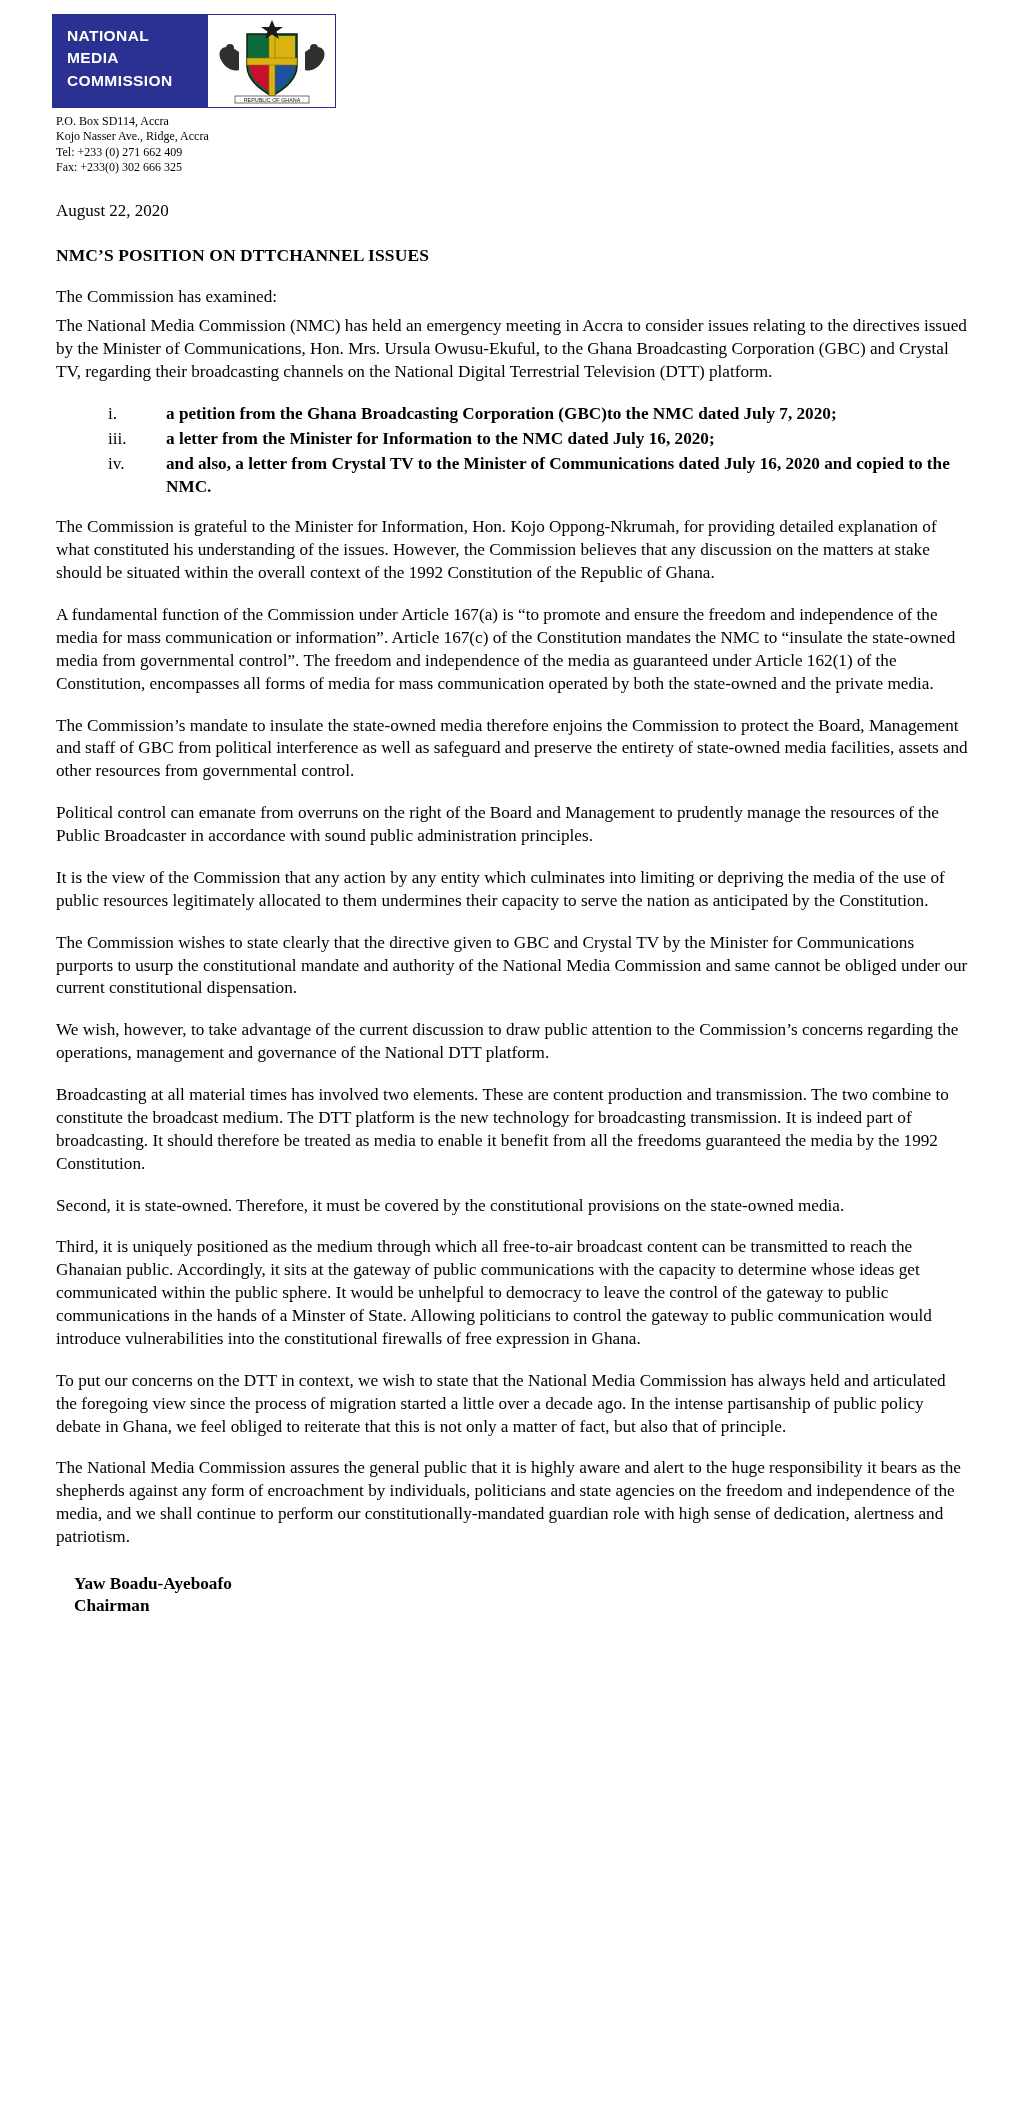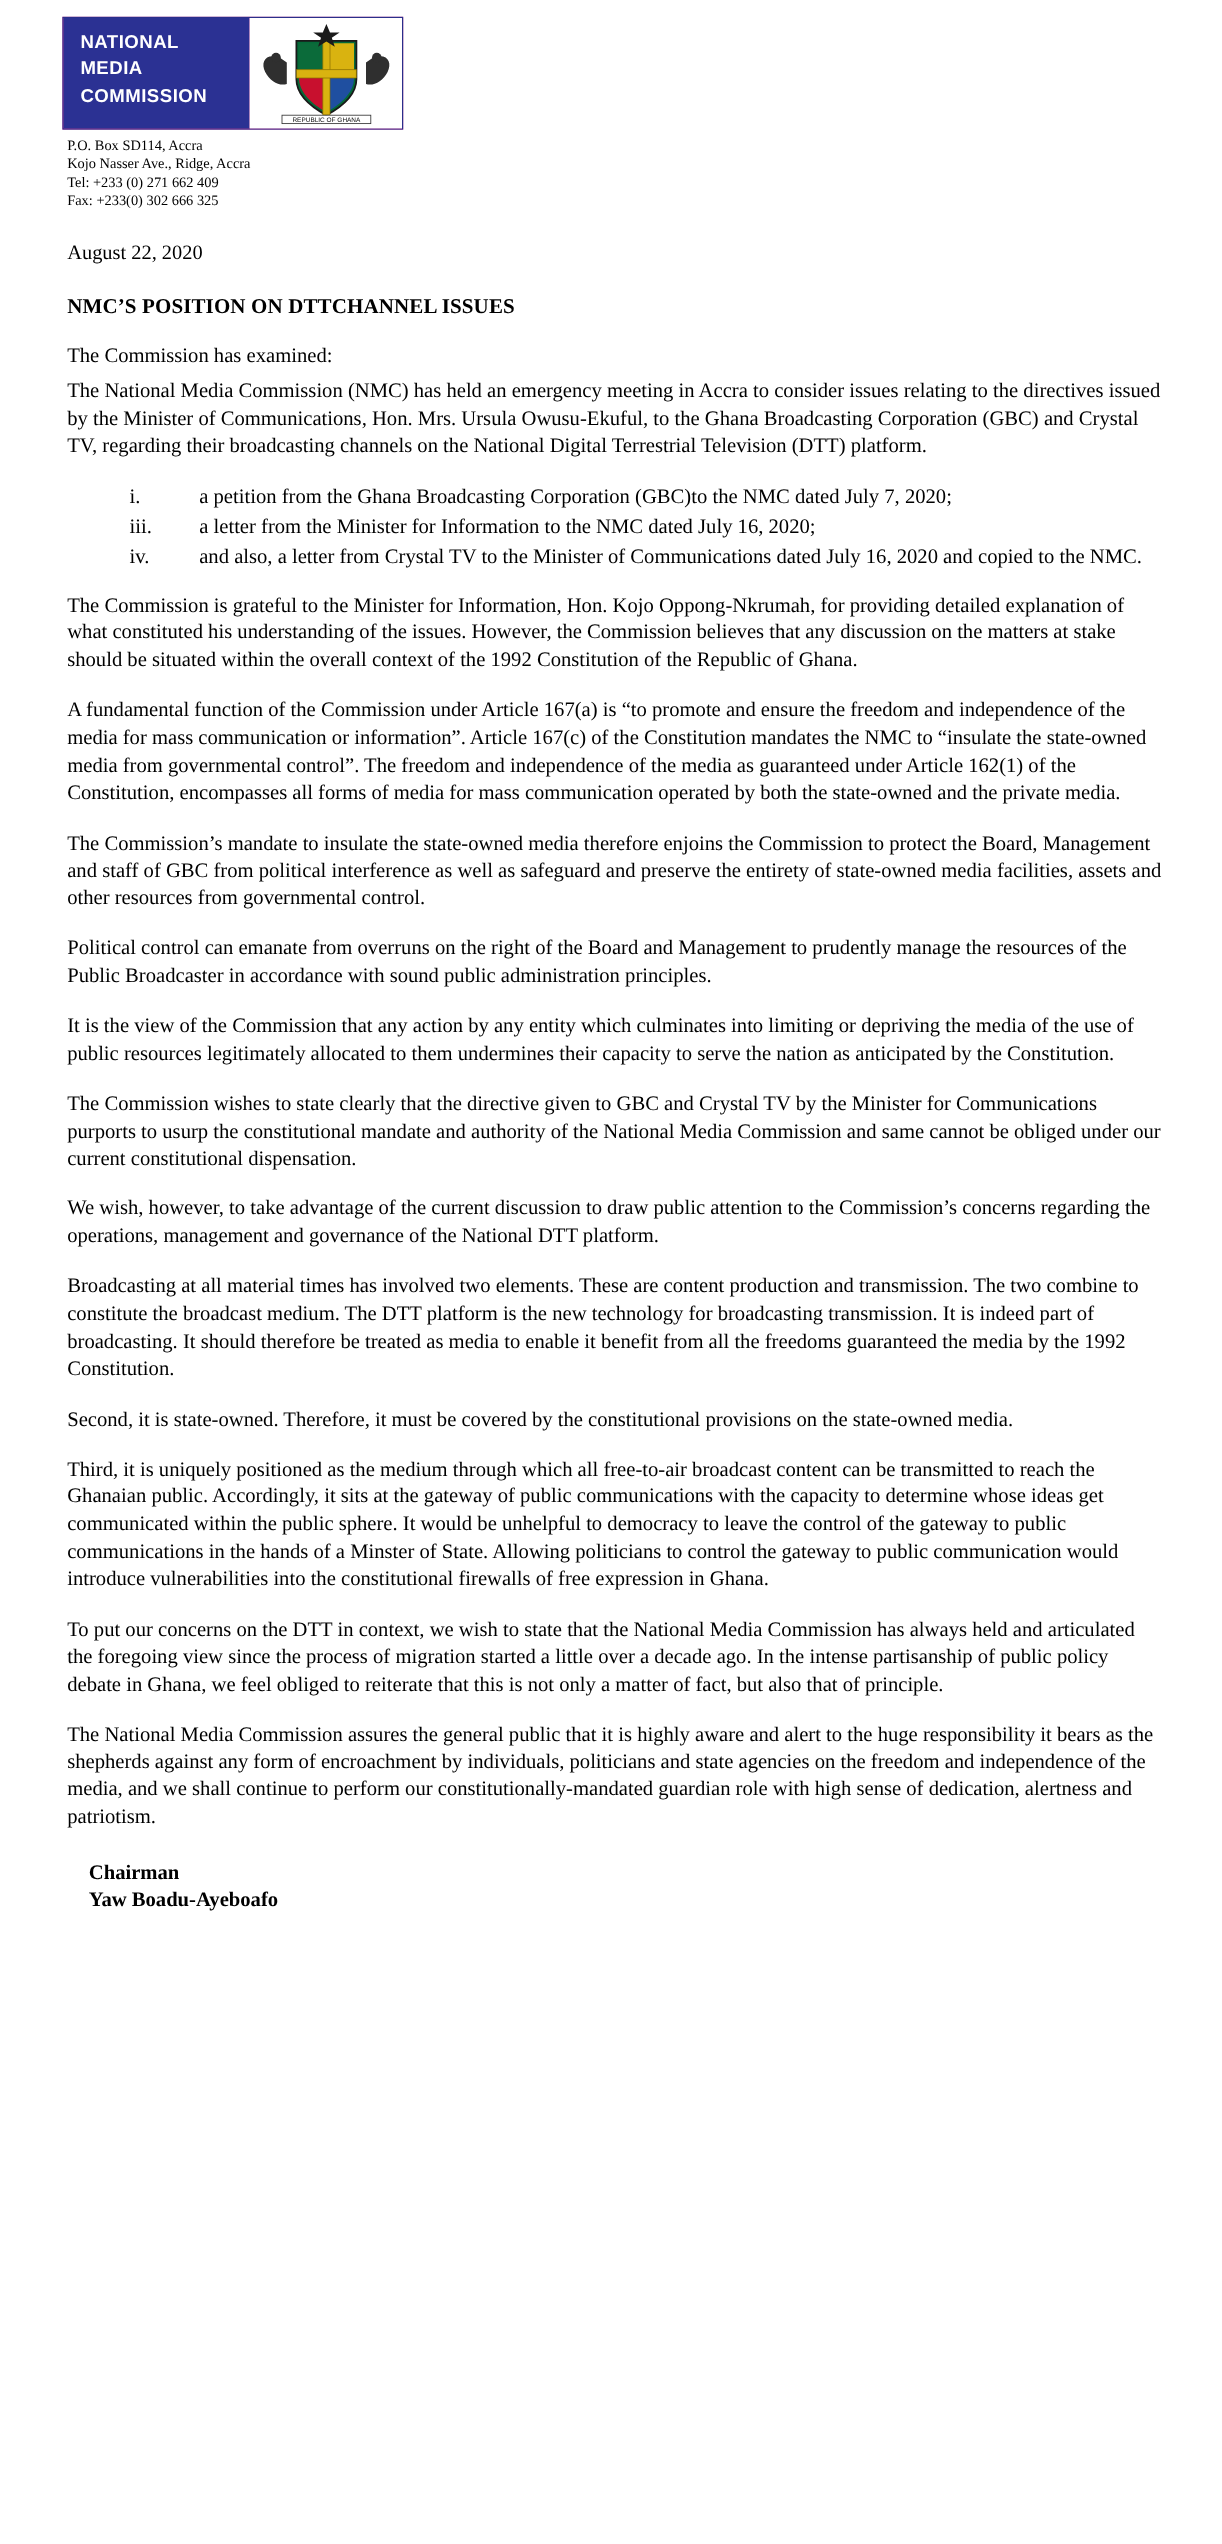--- a/index.html
+++ b/index.html
@@ -98,20 +98,21 @@
     display: flex;
     margin-bottom: 2px;
   }
   ol.roman-list li .num {
     width: 58px;
     flex: 0 0 58px;
     text-align: left;
   }
   ol.roman-list li .txt {
     flex: 1;
+    font-weight: bold;
   }
 
   .signoff {
     margin-top: 24px;
     margin-left: 18px;
     font-size: 17.2px;
     line-height: 1.3;
     font-weight: bold;
   }
 </style>
@@ -194,17 +195,17 @@
   <p class="body-par">It is the view of the Commission that any action by any entity which culminates into limiting or depriving the media of the use of public resources legitimately allocated to them undermines their capacity to serve the nation as anticipated by the Constitution.</p>
   <p class="body-par">The Commission wishes to state clearly that the directive given to GBC and Crystal TV by the Minister for Communications purports to usurp the constitutional mandate and authority of the National Media Commission and same cannot be obliged under our current constitutional dispensation.</p>
   <p class="body-par">We wish, however, to take advantage of the current discussion to draw public attention to the Commission’s concerns regarding the operations, management and governance of the National DTT platform.</p>
   <p class="body-par">Broadcasting at all material times has involved two elements. These are content production and transmission. The two combine to constitute the broadcast medium. The DTT platform is the new technology for broadcasting transmission. It is indeed part of broadcasting. It should therefore be treated as media to enable it benefit from all the freedoms guaranteed the media by the 1992 Constitution.</p>
   <p class="body-par">Second, it is state-owned. Therefore, it must be covered by the constitutional provisions on the state-owned media.</p>
   <p class="body-par">Third, it is uniquely positioned as the medium through which all free-to-air broadcast content can be transmitted to reach the Ghanaian public. Accordingly, it sits at the gateway of public communications with the capacity to determine whose ideas get communicated within the public sphere. It would be unhelpful to democracy to leave the control of the gateway to public communications in the hands of a Minster of State. Allowing politicians to control the gateway to public communication would introduce vulnerabilities into the constitutional firewalls of free expression in Ghana.</p>
   <p class="body-par">To put our concerns on the DTT in context, we wish to state that the National Media Commission has always held and articulated the foregoing view since the process of migration started a little over a decade ago. In the intense partisanship of public policy debate in Ghana, we feel obliged to reiterate that this is not only a matter of fact, but also that of principle.</p>
   <p class="body-par">The National Media Commission assures the general public that it is highly aware and alert to the huge responsibility it bears as the shepherds against any form of encroachment by individuals, politicians and state agencies on the freedom and independence of the media, and we shall continue to perform our constitutionally-mandated guardian role with high sense of dedication, alertness and patriotism.</p>
 
   <div class="signoff">
+    <div>Yaw Boadu-Ayeboafo</div>
     <div>Chairman</div>
-    <div>Yaw Boadu-Ayeboafo</div>
   </div>
 
 </div>
 
 </body></html>

